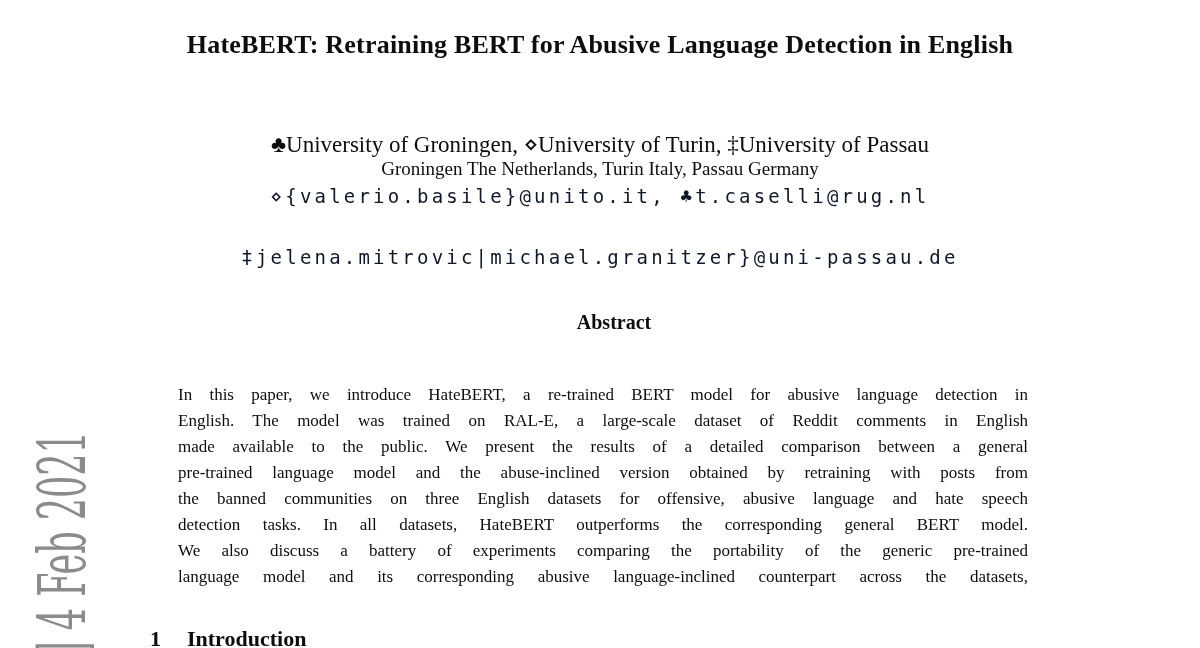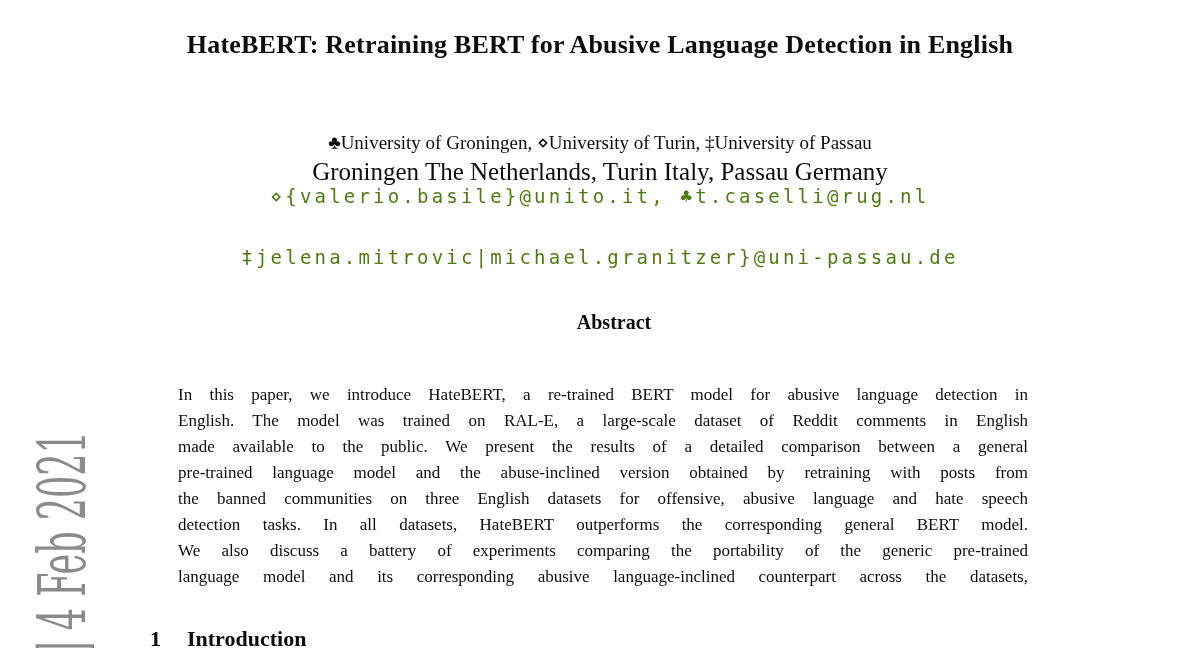--- a/index.html
+++ b/index.html
@@ -52,39 +52,39 @@
   .authors sup {
     font-size: 13px;
     line-height: 0;
   }
   .affil-1 {
     position: absolute;
     top: 131px;
     left: 0;
     width: 100%;
     text-align: center;
-    font-size: 19px;
+    font-size: 23px;
   }
   .affil-2 {
     position: absolute;
     top: 158px;
     left: 0;
     width: 100%;
     text-align: center;
-    font-size: 25px;
+    font-size: 19px;
   }
   .email-1, .email-2 {
     position: absolute;
     left: 0;
     width: 100%;
     text-align: center;
     font-family: "DejaVu Sans Mono", monospace;
     font-size: 19px;
     letter-spacing: 3.2px;
-    color: #4d7c0f;
+    color: #0f172a;
   }
   .email-1 { top: 185px; }
   .email-2 { top: 210px; margin-top: 36px; }
   .abstract-heading {
     position: absolute;
     top: 311px;
     left: 14px;
     width: 100%;
     text-align: center;
     font-size: 20px;

